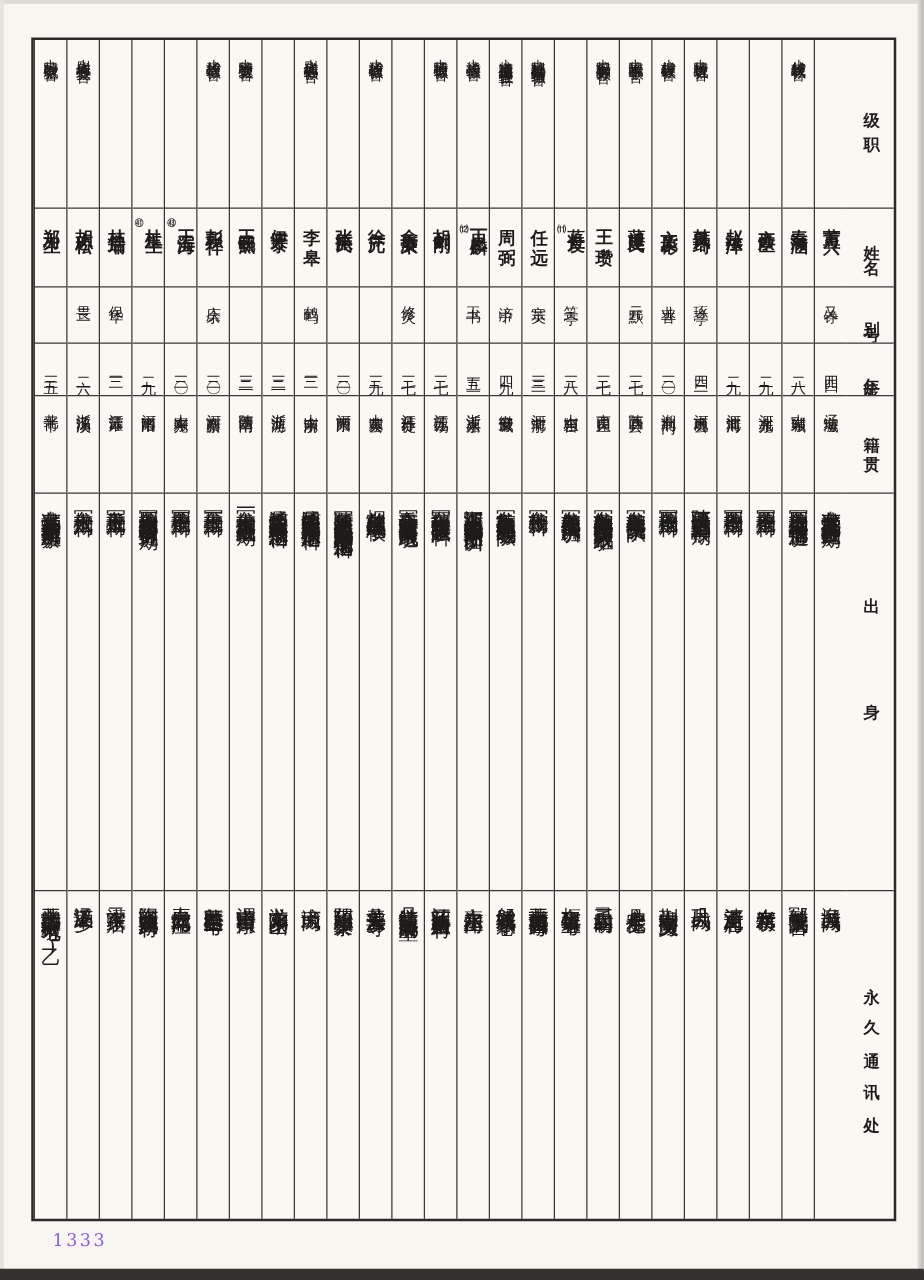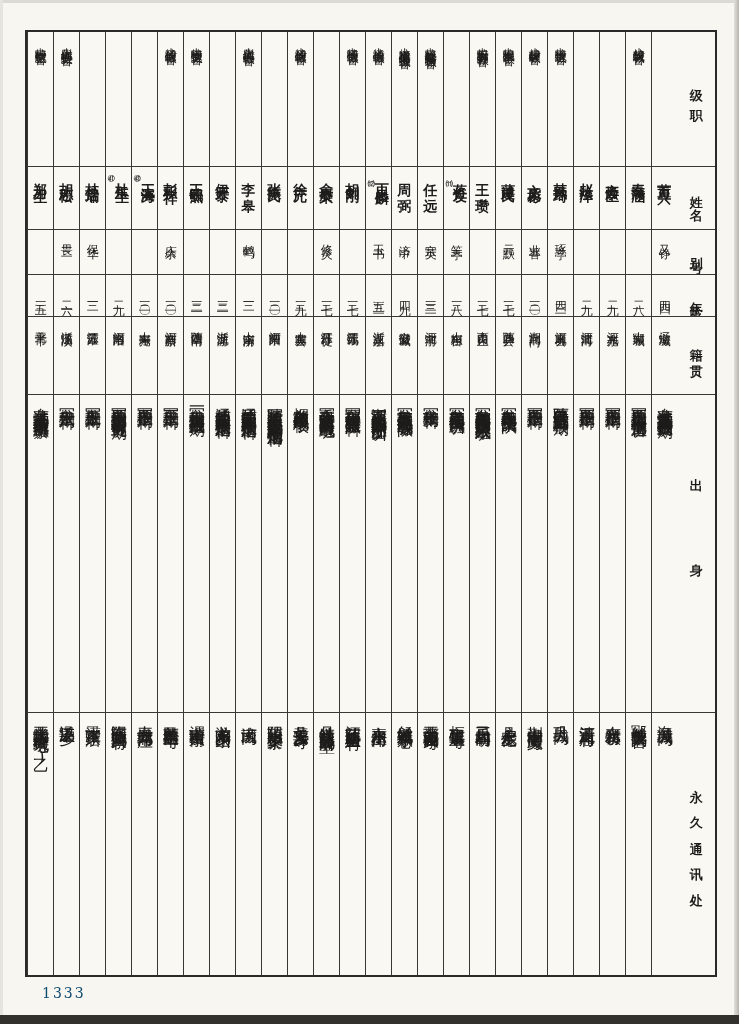--- a/index.html
+++ b/index.html
@@ -63,21 +63,21 @@
   .hs-0{letter-spacing:20px;}
   .hs-1{letter-spacing:12px;}
   .hs-2{letter-spacing:5px;}
   .hs-3{letter-spacing:3px;}
   .hs-4{letter-spacing:16px;}
   .hs-5{letter-spacing:85px;}
   .hs-6{letter-spacing:26px;}
 
   .pagenum{
     position:absolute;left:42px;top:985px;
-    font-size:14px;letter-spacing:2px;color:#0c4a6e;
+    font-size:14px;letter-spacing:2px;color:#8b5cf6;
     font-family:"DejaVu Serif","Liberation Serif",serif;
   }
 </style>
 </head>
 <body>
 
 <div class="page">
   <div class="edge-top"></div>
   <div class="edge-left"></div>
 

